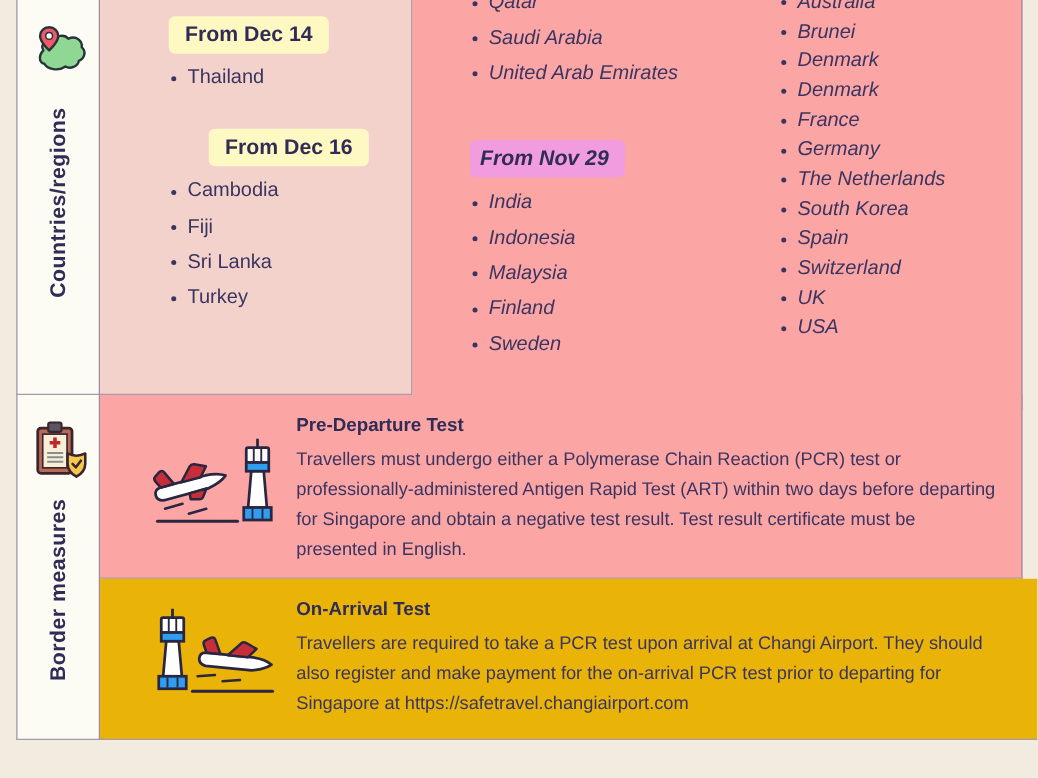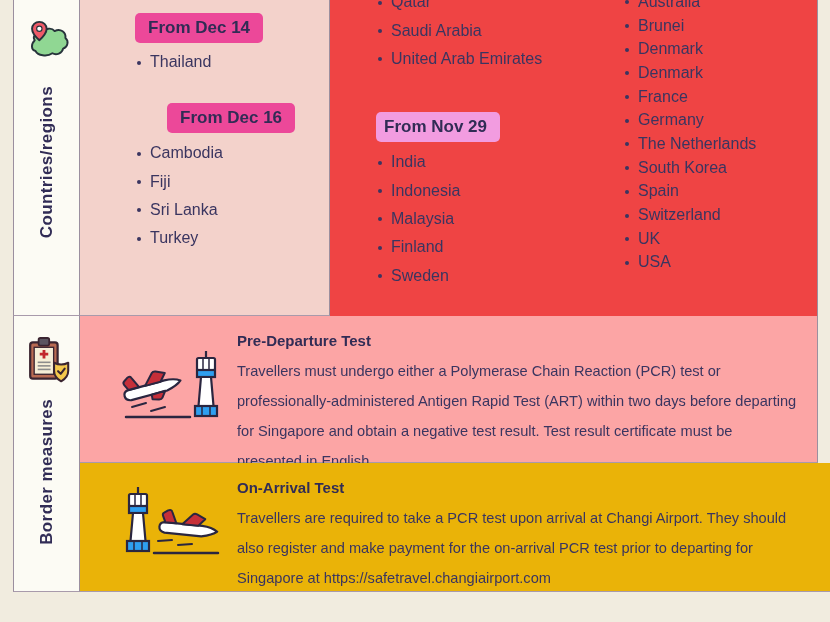--- a/index.html
+++ b/index.html
@@ -23,47 +23,47 @@
   .side-icon{position:absolute;left:50%;transform:translateX(-50%);top:20px;}
   .v-label-wrap{position:absolute;left:0;right:0;display:flex;align-items:center;justify-content:center;}
   .v-label-wrap.countries{top:70px;height:185px;}
   .v-label-wrap.measures{top:66px;height:180px;}
   .v-label{
     writing-mode:vertical-rl;transform:rotate(180deg);
     font-weight:bold;font-size:17px;color:#312c55;letter-spacing:.4px;white-space:nowrap;
   }
 
   .salmon-cell{left:67px;top:0;width:250px;height:316px;background:#f3d2cb;}
-  .pink-cell{left:317px;top:0;width:488px;height:328px;background:#ef4444;}
+  .pink-cell{left:317px;top:0;width:488px;height:328px;background:#fca5a5;font-style:italic;}
   .rowA-cell{left:67px;top:316px;width:738px;height:147px;background:#fca5a5;}
   .rowB-cell{left:67px;top:463px;width:796px;height:129px;background:#eab308;}
 
   .badge{
     position:absolute;display:inline-block;box-sizing:border-box;
     height:30px;line-height:30px;padding:0 13px;border-radius:5px;
     font-weight:bold;font-size:17px;color:#312c55;white-space:nowrap;
   }
-  .badge.salmon{background:#ec4899;}
+  .badge.salmon{background:#fef9c3;}
   .badge.magenta{background:#f29ce0;padding-left:8px;}
 
   ul.country-list{position:absolute;margin:0;padding:0;list-style:none;}
   ul.country-list li{
     display:flex;align-items:center;font-size:16px;color:#3a3560;white-space:nowrap;
   }
   ul.country-list li::before{
     content:"";flex:none;width:4px;height:4px;border-radius:50%;
     background:#3a3560;margin-right:9px;margin-top:1px;
   }
   ul.lh28 li{height:28.4px;}
   ul.lh24 li{height:23.7px;}
 
   .measure-icon{position:absolute;}
   .measure-text{position:absolute;left:157px;top:16px;width:562px;}
   .measure-title{font-weight:bold;font-size:15px;color:#312c55;margin:0 0 7px 0;}
-  .measure-body{font-size:14.6px;line-height:30px;color:#3a3560;margin:0;}
+  .measure-body{font-size:14.6px;line-height:24px;color:#3a3560;margin:0;}
 
   .footer-source{
     position:absolute;left:13px;top:597px;width:805px;text-align:center;
     font-weight:bold;font-size:21px;color:#312c55;
   }
   svg{display:block;}
 </style>
 </head>
 <body>
 

